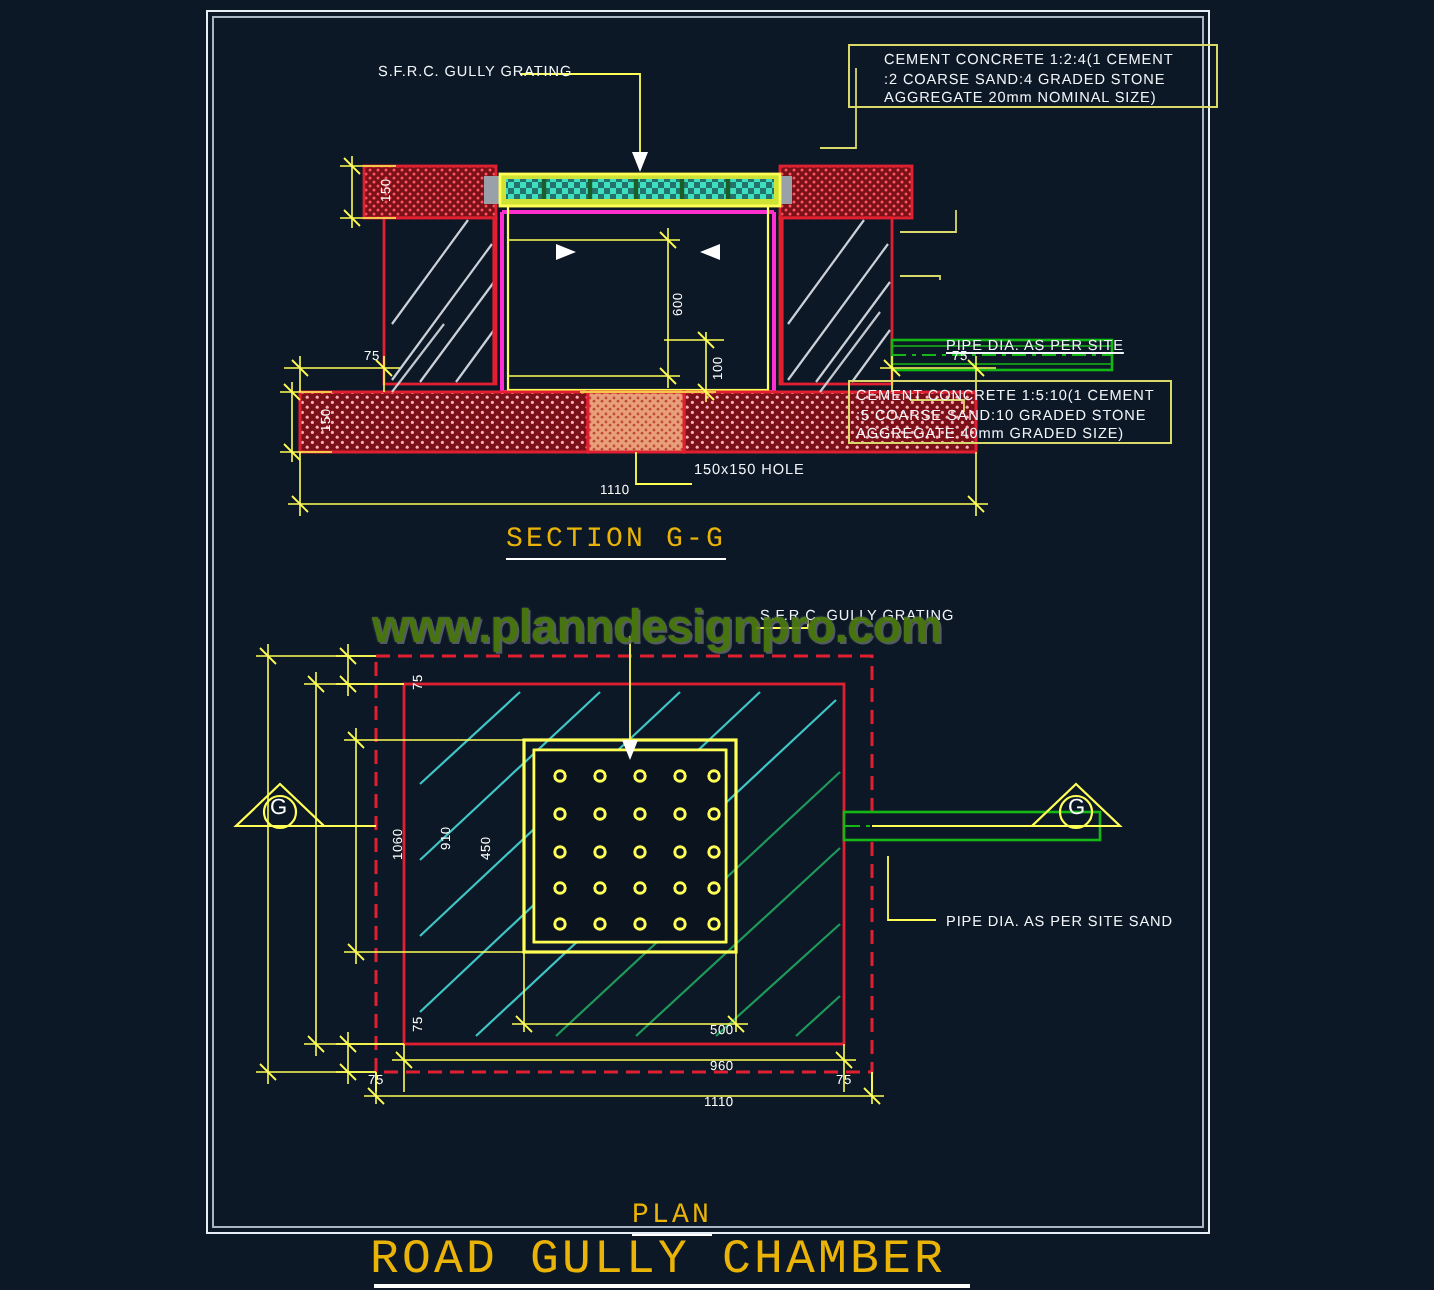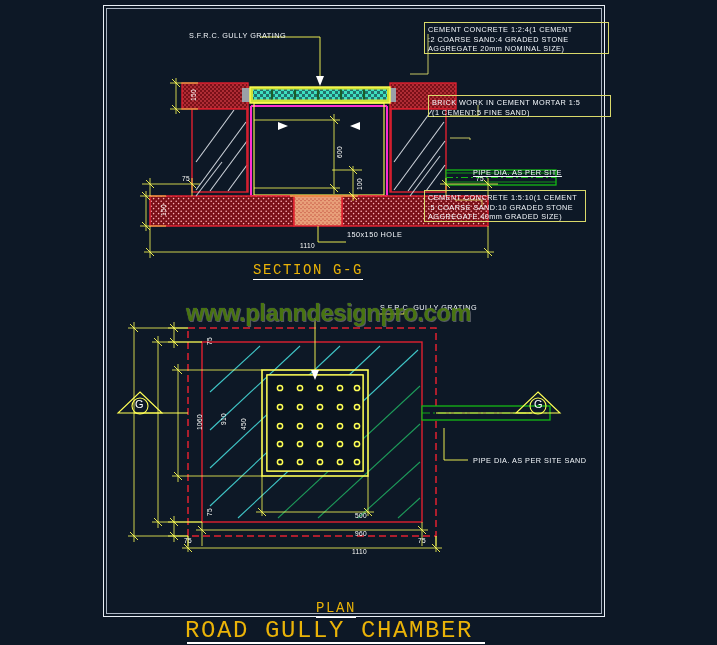--- a/index.html
+++ b/index.html
@@ -222,30 +222,26 @@
   <div class="abs dimtxt vert" style="left:160px;top:216px;">150</div>
   <div class="abs dimtxt vert" style="left:336px;top:158px;">600</div>
   <div class="abs dimtxt vert" style="left:356px;top:190px;">100</div>
   <div class="abs dimtxt" style="left:182px;top:175px;">75</div>
   <div class="abs dimtxt" style="left:476px;top:175px;">75</div>
   <div class="abs dimtxt" style="left:300px;top:242px;">1110</div>
 
   <div class="abs txt" style="left:189px;top:31px;">S.F.R.C. GULLY GRATING</div>
   <div class="abs txt" style="left:347px;top:230px;">150x150  HOLE</div>
 
-  <div class="abs notebox" style="left:424px;top:22px;width:185px;height:32px;padding:2px 3px;">
+  <div class="abs notebox" style="left:424px;top:22px;width:185px;height:32px;padding:2px 17px;">
     <div class="txt">CEMENT CONCRETE 1:2:4(1 CEMENT</div>
     <div class="txt">:2 COARSE SAND:4 GRADED STONE</div>
     <div class="txt">AGGREGATE 20mm NOMINAL SIZE)</div>
   </div>
 
-  <div class="abs notebox" style="left:428px;top:95px;width:183px;height:22px;padding:2px 3px;">
-    <div class="txt">BRICK WORK IN CEMENT MORTAR 1:5</div>
-    <div class="txt">(1 CEMENT:5 FINE SAND)</div>
-  </div>
 
 
   <div class="abs txt" style="left:473px;top:168px;text-decoration:underline;">PIPE DIA. AS PER SITE</div>
 
   <div class="abs notebox" style="left:424px;top:190px;width:162px;height:32px;padding:2px 3px;">
     <div class="txt">CEMENT CONCRETE 1:5:10(1 CEMENT</div>
     <div class="txt">:5 COARSE SAND:10 GRADED STONE</div>
     <div class="txt">AGGREGATE 40mm GRADED SIZE)</div>
   </div>
 

